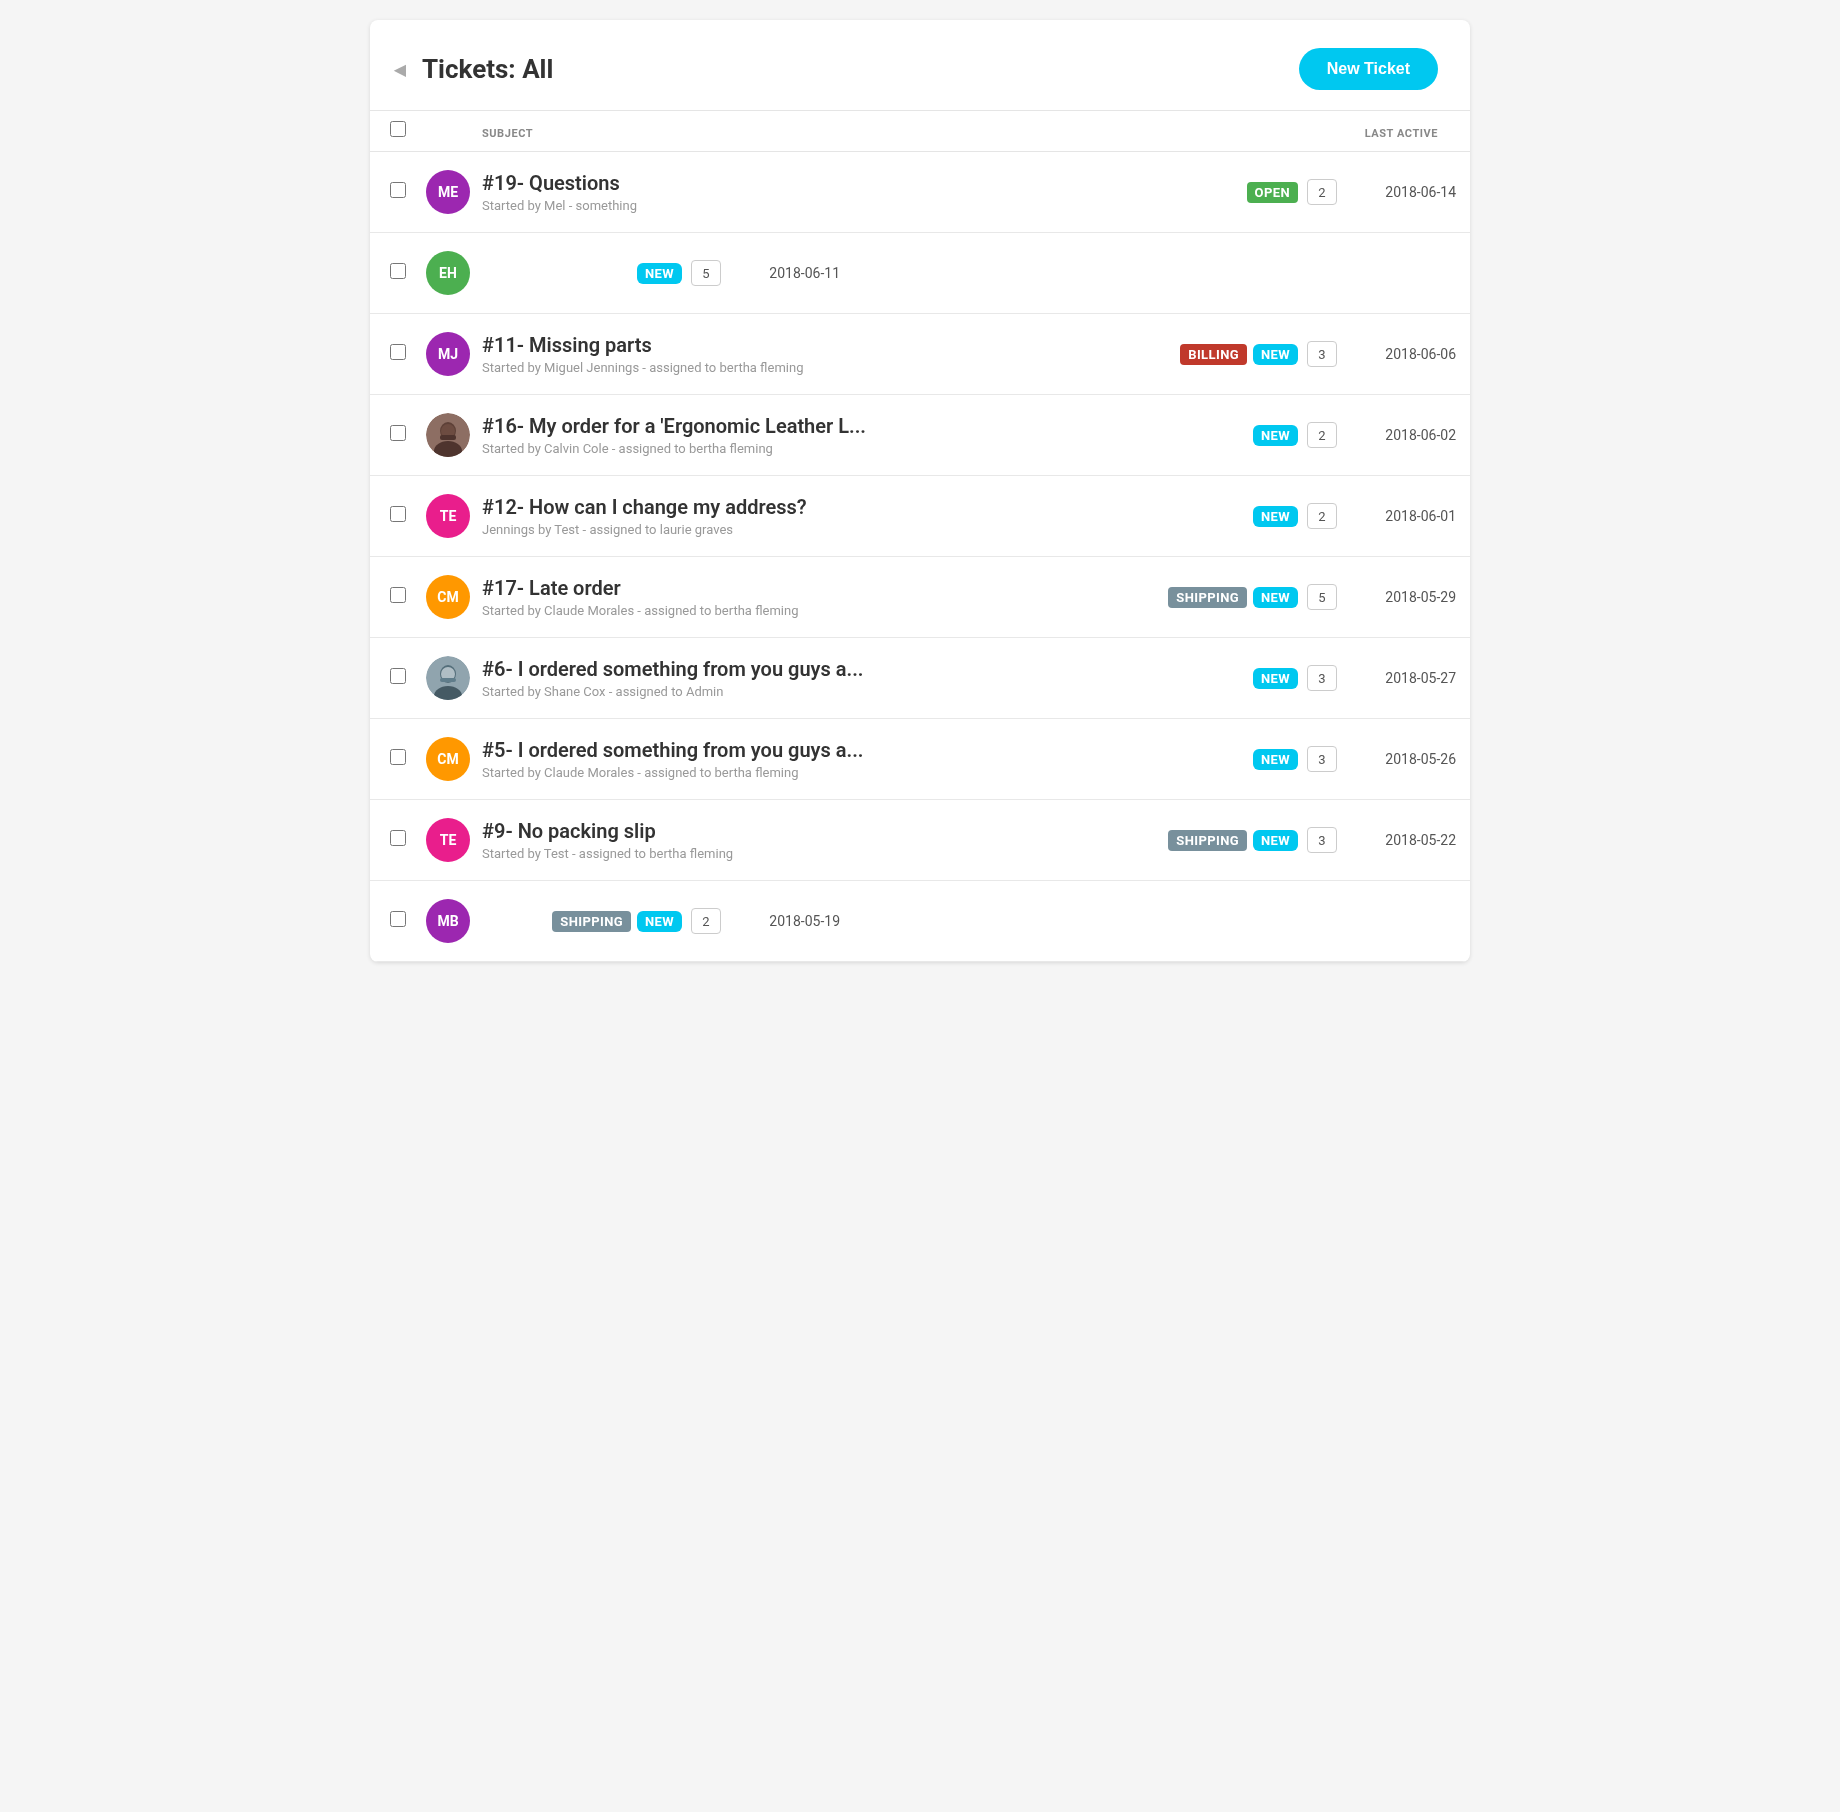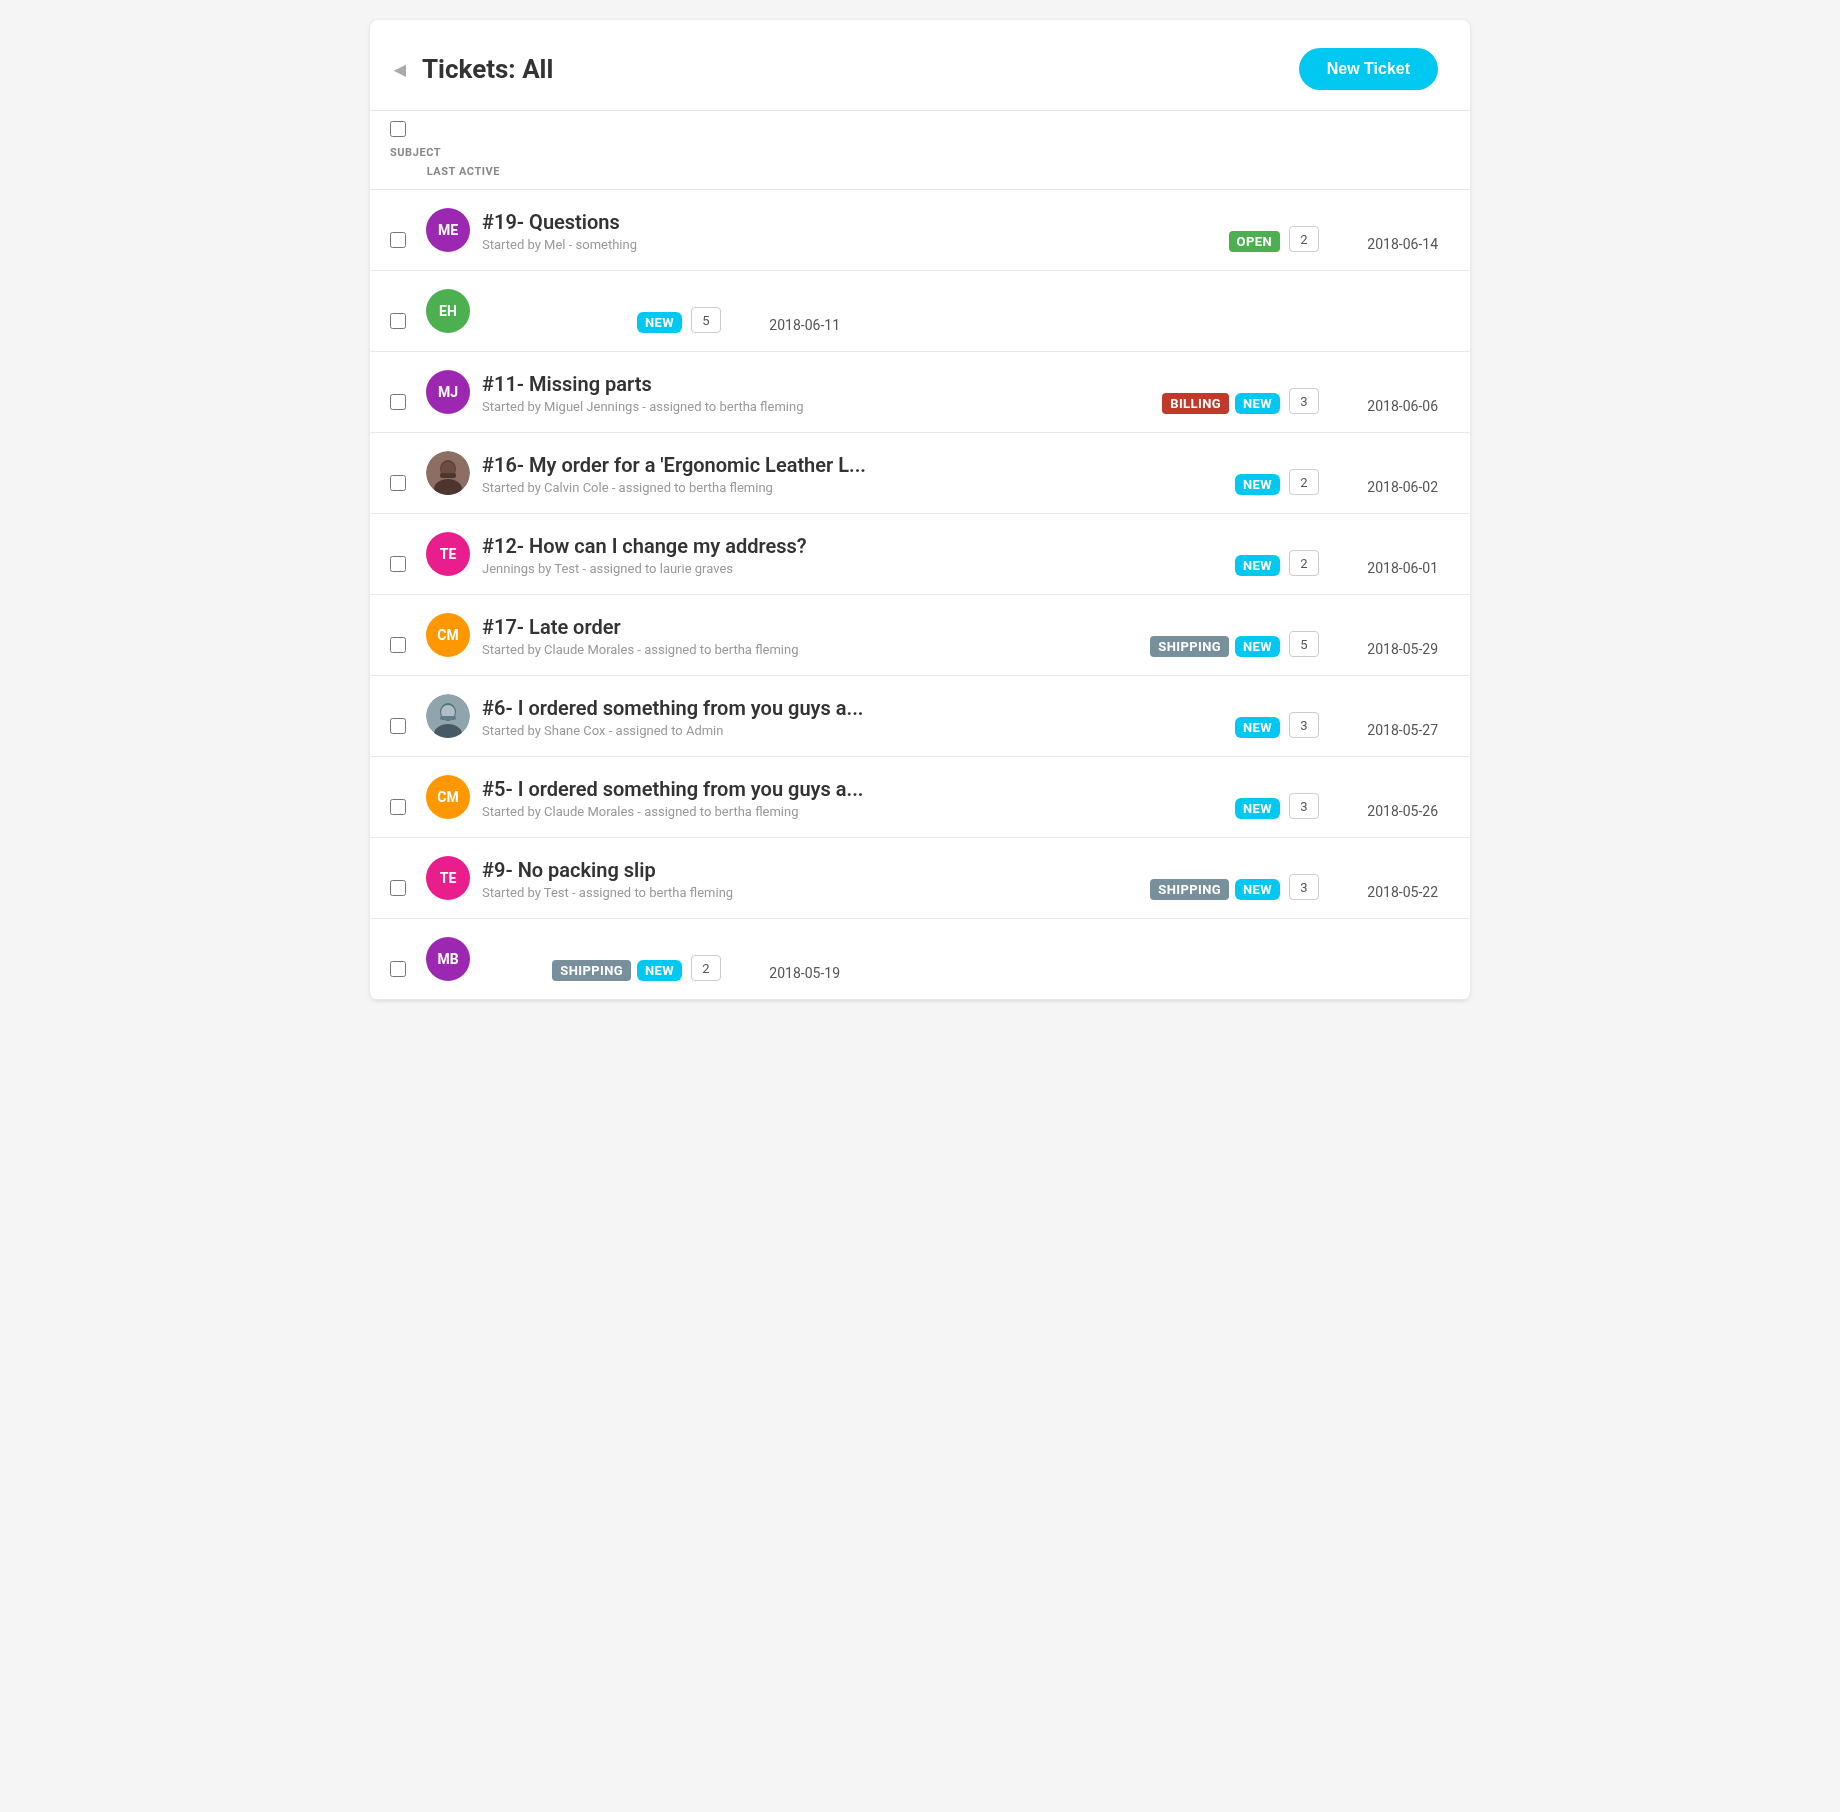--- a/index.html
+++ b/index.html
@@ -56,45 +56,44 @@
       padding: 12px 28px;
       font-size: 16px;
       font-weight: 600;
       cursor: pointer;
       white-space: nowrap;
     }
 
     
     .table-header {
       display: flex;
-      align-items: flex-start;
+      align-items: center;
       padding: 10px 32px 10px 20px;
       border-top: 1px solid #e5e5e5;
       border-bottom: 1px solid #e5e5e5;
-      flex-direction: column;
     }
     .col-check { width: 36px; flex-shrink: 0; }
     .col-avatar { width: 56px; flex-shrink: 0; }
     .col-subject { flex: 1; }
     .col-tags { width: 200px; flex-shrink: 0; display: flex; justify-content: flex-end; align-items: center; gap: 6px; }
     .col-count { width: 48px; flex-shrink: 0; text-align: center; }
     .col-date { width: 110px; flex-shrink: 0; text-align: right; }
     .col-header-label {
       font-size: 11px;
       font-weight: 700;
       color: #888;
       letter-spacing: 0.05em;
       text-transform: uppercase;
     }
 
     
     .ticket-row {
       display: flex;
-      align-items: flex-end;
-      padding: 18px 32px 18px 20px;
+      align-items: center;
+      padding: 18px 14px 18px 20px;
       border-bottom: 1px solid #e8e8e8;
       transition: background 0.1s;
     }
 
     .check-cell { width: 36px; flex-shrink: 0; }
     .check-cell input[type="checkbox"] {
       width: 16px; height: 16px; cursor: pointer;
     }
     .avatar-cell { width: 56px; flex-shrink: 0; }
     .avatar {

